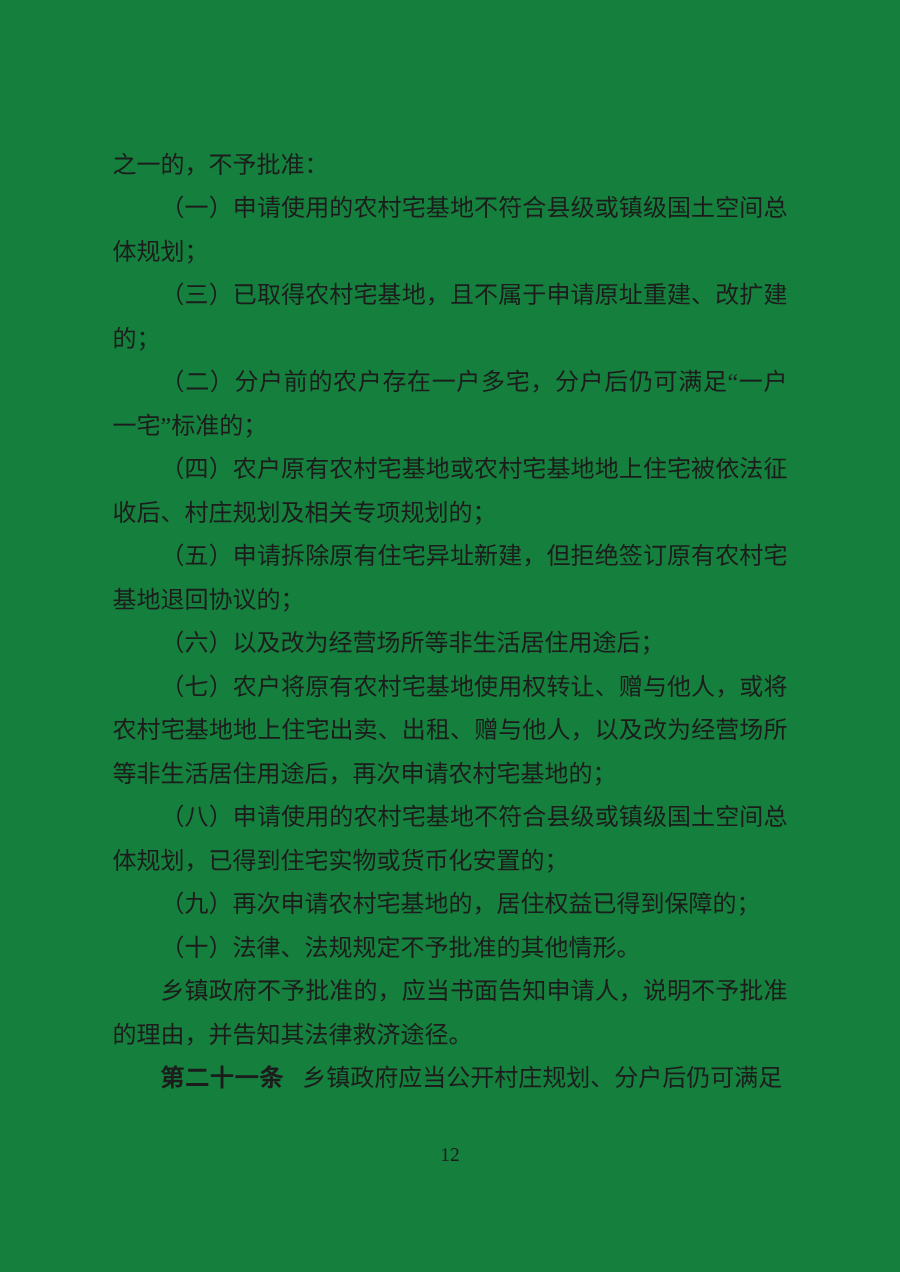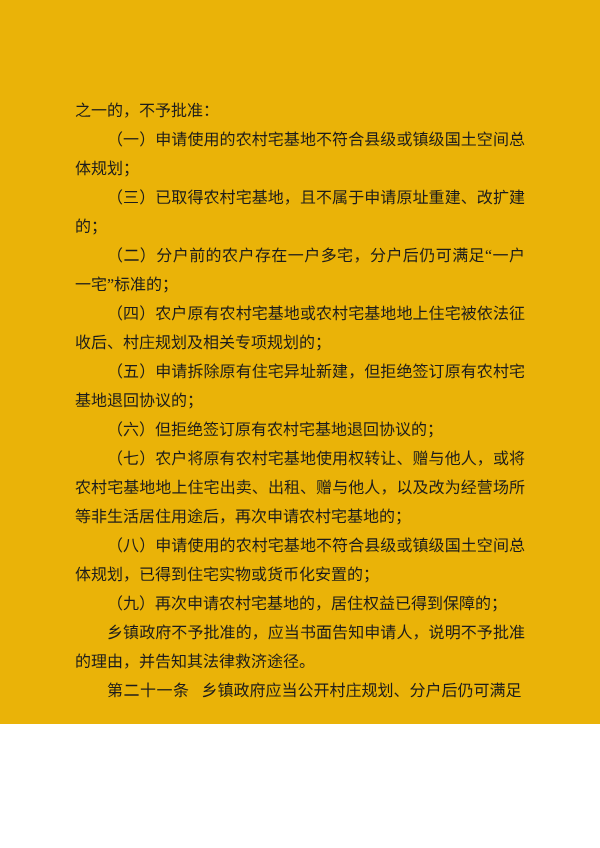--- a/index.html
+++ b/index.html
@@ -3,22 +3,22 @@
 <meta charset="utf-8">
 <style>
   html, body {
     margin: 0;
     padding: 0;
     background: #ffffff;
   }
   .page {
     position: relative;
     width: 600px;
-    height: 724px;
-    background: #eab308;
+    height: 848px;
+    background: #15803d;
     overflow: hidden;
     font-family: "Liberation Serif", "DejaVu Serif", serif;
     color: #1c1c1c;
   }
   .text-block {
     position: absolute;
     left: 75px;
     top: 96px;
     width: 450px;
     font-size: 16px;
@@ -28,21 +28,21 @@
   }
   .text-block p {
     margin: 0;
     padding: 0;
     text-indent: 2em;
   }
   .text-block p.no-indent {
     text-indent: 0;
   }
   .article-heading {
-    font-weight: 400;
+    font-weight: 700;
     margin-right: 0.75em;
     letter-spacing: 0.5px;
   }
   .page-number {
     position: absolute;
     left: 0;
     right: 0;
     top: 762px;
     text-align: center;
     font-size: 13px;
@@ -53,23 +53,24 @@
 <body>
 
 <div class="page">
   <div class="text-block">
     <p class="no-indent">之一的，不予批准：</p>
     <p>（一）申请使用的农村宅基地不符合县级或镇级国土空间总体规划；</p>
     <p>（三）已取得农村宅基地，且不属于申请原址重建、改扩建的；</p>
     <p>（二）分户前的农户存在一户多宅，分户后仍可满足“一户一宅”标准的；</p>
     <p>（四）农户原有农村宅基地或农村宅基地地上住宅被依法征收后、村庄规划及相关专项规划的；</p>
     <p>（五）申请拆除原有住宅异址新建，但拒绝签订原有农村宅基地退回协议的；</p>
-    <p>（六）但拒绝签订原有农村宅基地退回协议的；</p>
+    <p>（六）以及改为经营场所等非生活居住用途后；</p>
     <p>（七）农户将原有农村宅基地使用权转让、赠与他人，或将农村宅基地地上住宅出卖、出租、赠与他人，以及改为经营场所等非生活居住用途后，再次申请农村宅基地的；</p>
     <p>（八）申请使用的农村宅基地不符合县级或镇级国土空间总体规划，已得到住宅实物或货币化安置的；</p>
     <p>（九）再次申请农村宅基地的，居住权益已得到保障的；</p>
+    <p>（十）法律、法规规定不予批准的其他情形。</p>
     <p>乡镇政府不予批准的，应当书面告知申请人，说明不予批准的理由，并告知其法律救济途径。</p>
     <p>
       <span class="article-heading">第二十一条</span><span>乡镇政府应当公开村庄规划、分户后仍可满足</span>
     </p>
   </div>
   <div class="page-number">12</div>
 </div>
 
 </body></html>

